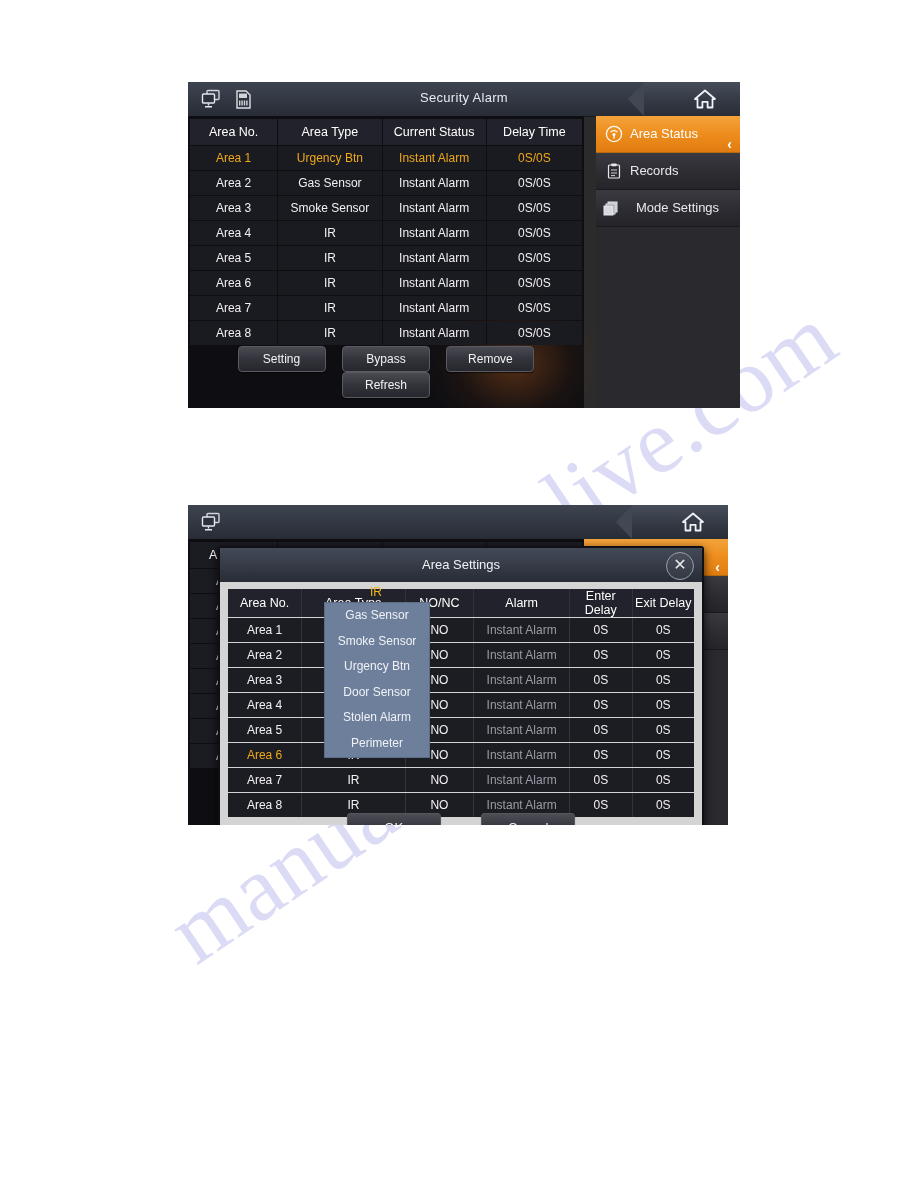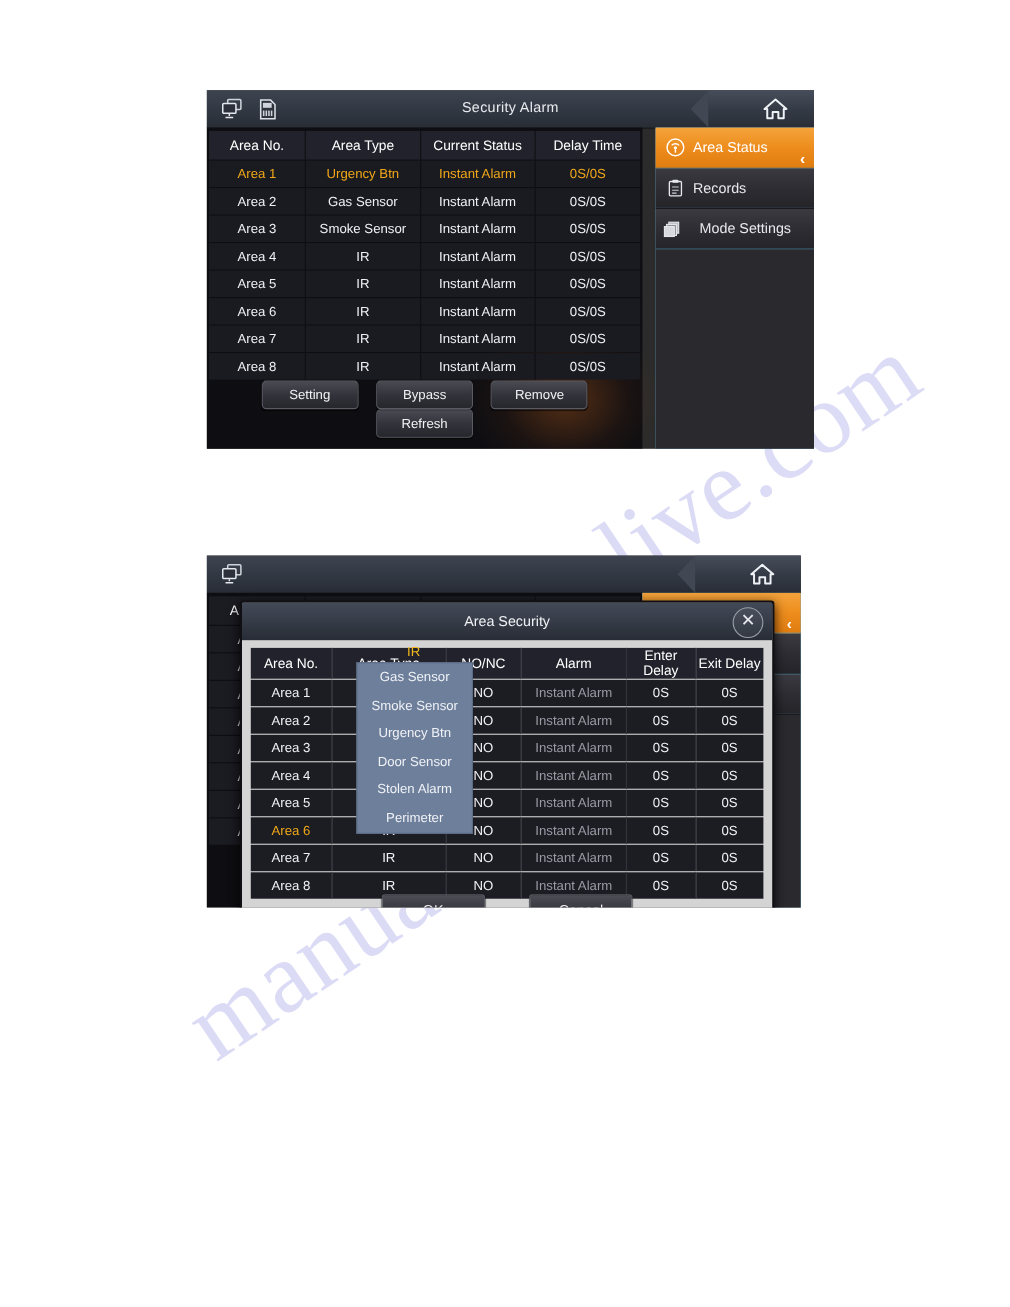--- a/index.html
+++ b/index.html
@@ -87,21 +87,21 @@
   .dbtn{
     display:inline-block;min-width:62px;padding:5px 12px;margin:0 6px;
     background:linear-gradient(to bottom,#4a4a52 0%,#33333b 50%,#26262d 100%);
     border:1px solid #5a5a63;border-radius:4px;
     color:#f2f2f5;font-size:12px;text-align:center;
     box-shadow:0 1px 1px rgba(0,0,0,.6);
   }
 
   
   .sidebar{
-    position:absolute;right:0;top:0;width:144px;bottom:0;background:#7dd3fc;
+    position:absolute;right:0;top:0;width:144px;bottom:0;background:#d946ef;
   }
   .side-item{
     position:relative;height:36px;line-height:36px;
     color:#e9e9ec;font-size:13px;padding-left:34px;
     border-bottom:1px solid #191a1d;
     background:linear-gradient(to bottom,#3a3a40 0%,#2d2d33 50%,#242429 100%);
   }
   .side-item.active{
     background:linear-gradient(to bottom,#f3a33c 0%,#ee8e1e 48%,#e07c10 100%);
     color:#ffffff;border-bottom:1px solid #b96a0c;
@@ -406,21 +406,21 @@
         <span style="visibility:hidden">Records</span>
       </div>
       <div class="side-item">
         <span style="visibility:hidden">Mode Settings</span>
       </div>
       <div class="side-blank" style="height:100%;border:none;"></div>
     </div>
 
     <div class="dialog">
       <div class="dlg-title">
-        <div class="t">Area Security</div>
+        <div class="t">Area Settings</div>
         <div class="dlg-close">✕</div>
       </div>
 
       <div class="dlg-body">
         <table class="grid2">
           <tbody>
               <tr class="hdr">
             <td class="g1">Area No.</td>
             <td class="g2">Area Type</td>
             <td class="g3">NO/NC</td>

